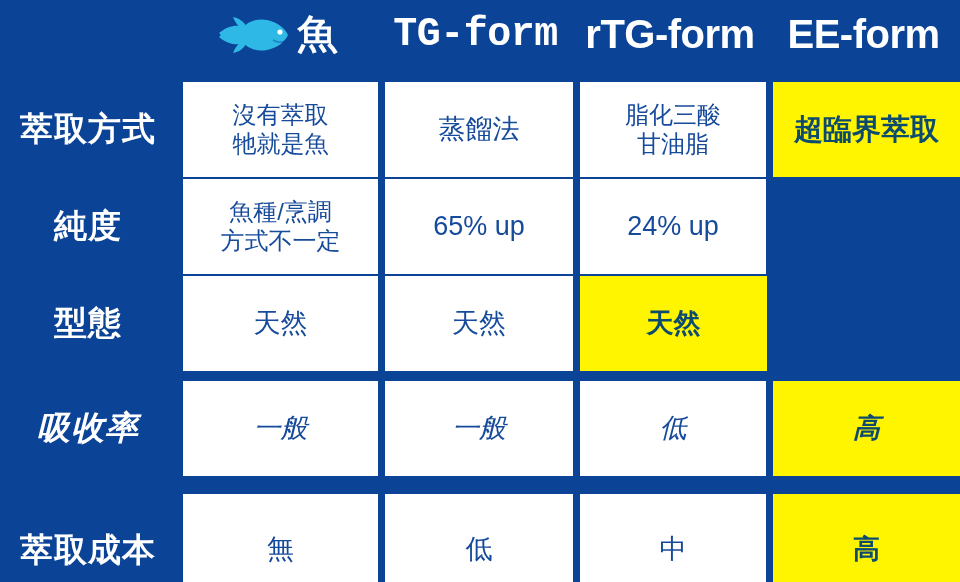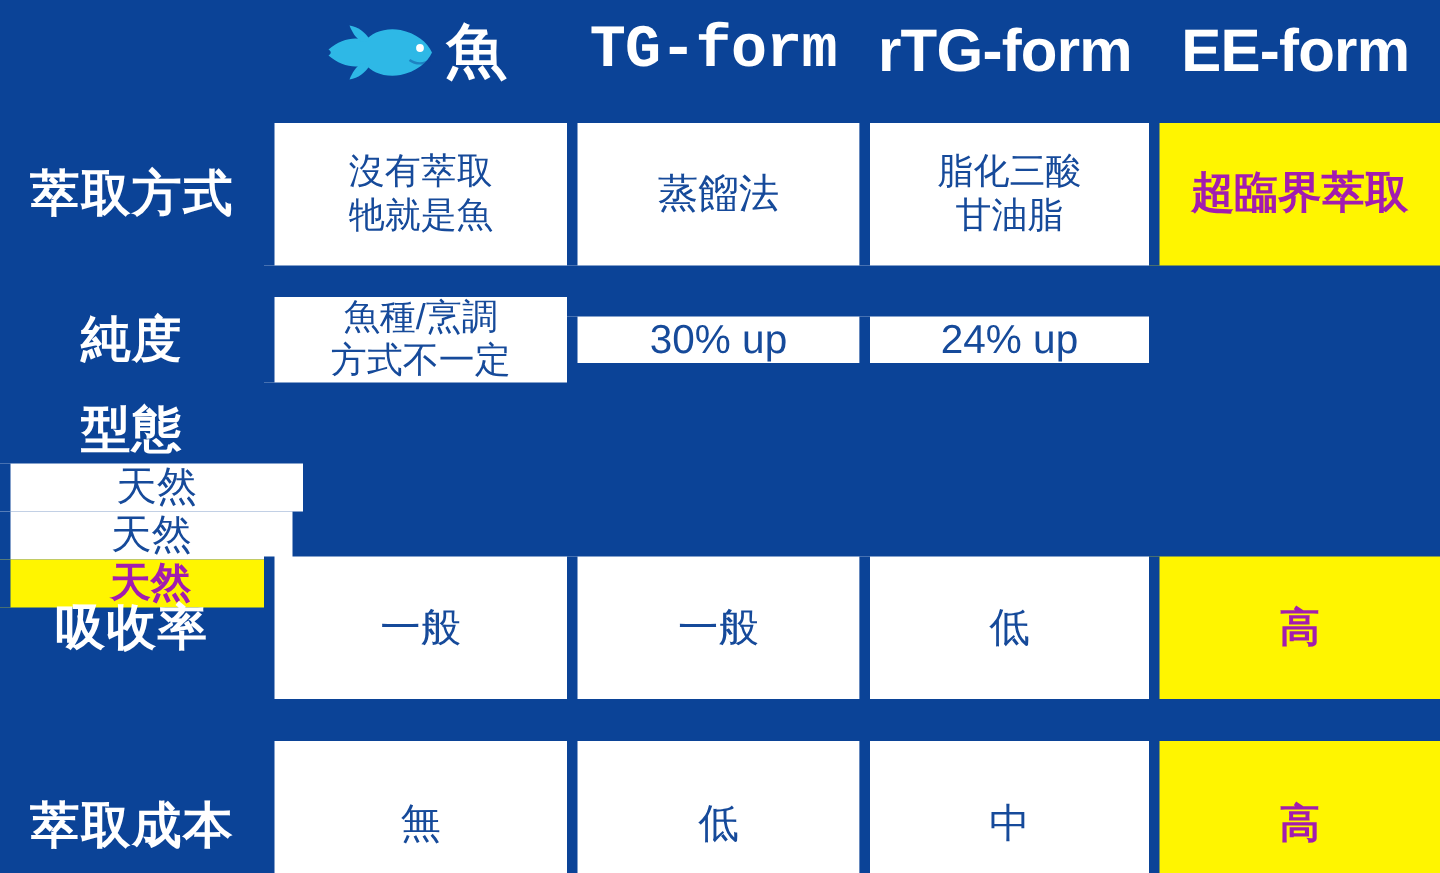--- a/index.html
+++ b/index.html
@@ -73,23 +73,23 @@
   }
 
   .data-row {
     position: absolute;
     left: 0;
     width: 960px;
     height: 95px;
     display: flex;
   }
   .data-row.r0 { top: 14px; }
-  .data-row.r1 { top: 111px; align-items: center; }
-  .data-row.r2 { top: 196px; flex-direction: column; }
-  .data-row.r3 { top: 303px; }
+  .data-row.r1 { top: 111px; }
+  .data-row.r2 { top: 208px; }
+  .data-row.r3 { top: 313px; font-style: italic; }
   .data-row.r4 { top: 426px; height: 112px; }
 
   .row-label {
     width: 176px;
     display: flex;
     align-items: center;
     justify-content: center;
     color: #FFFFFF;
     font-size: 33px;
     font-weight: bold;
@@ -110,21 +110,21 @@
     border-right: 0;
     white-space: pre-line;
   }
 
   .cell.c1 { width: 202px; }
   .cell.c2 { width: 195px; }
   .cell.c3 { width: 193px; }
   .cell.c4 {
     width: 194px;
     background: #FFF500;
-    color: #a21caf;
+    color: #0c4a6e;
     font-weight: bold;
     border-right: 0;
   }
   .cell.c4.small { font-size: 29px; }
 
   .cell.two-line { font-size: 24px; line-height: 1.2; }
 </style>
 </head>
 <body>
 
@@ -160,21 +160,21 @@
       <div class="cell c2">蒸餾法</div>
       <div class="cell c3 two-line">脂化三酸
 甘油脂</div>
       <div class="cell c4 small">超臨界萃取</div>
     </div>
 
     <div class="data-row r1">
       <div class="row-label">純度</div>
       <div class="cell c1 two-line">魚種/烹調
 方式不一定</div>
-      <div class="cell c2">30% up</div>
+      <div class="cell c2">65% up</div>
       <div class="cell c3">24% up</div>
     </div>
 
     <div class="data-row r2">
       <div class="row-label">型態</div>
       <div class="cell c1">天然</div>
       <div class="cell c2">天然</div>
       <div class="cell c4">天然</div>
     </div>
 

